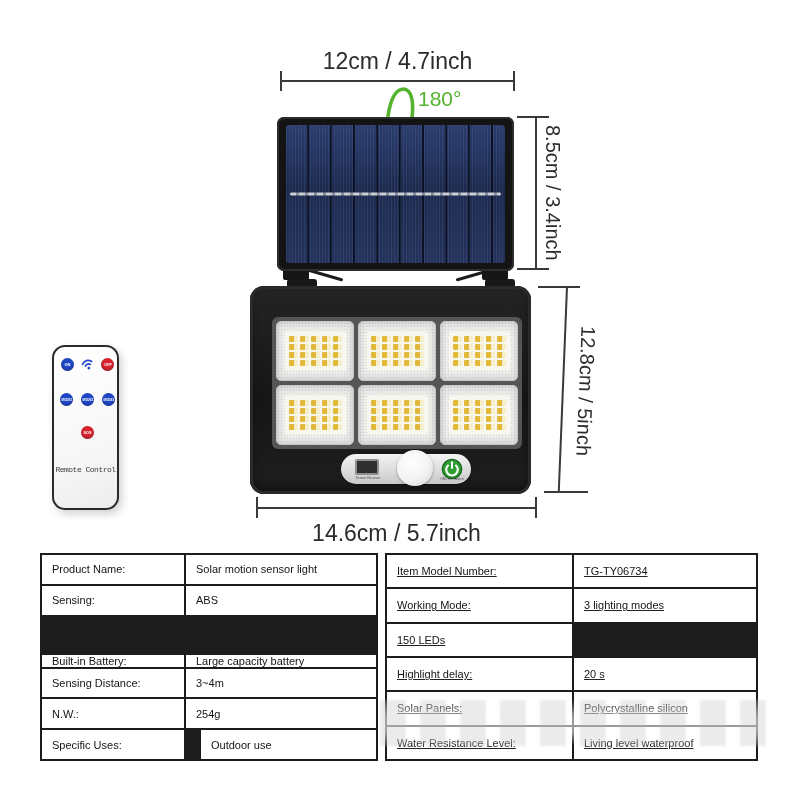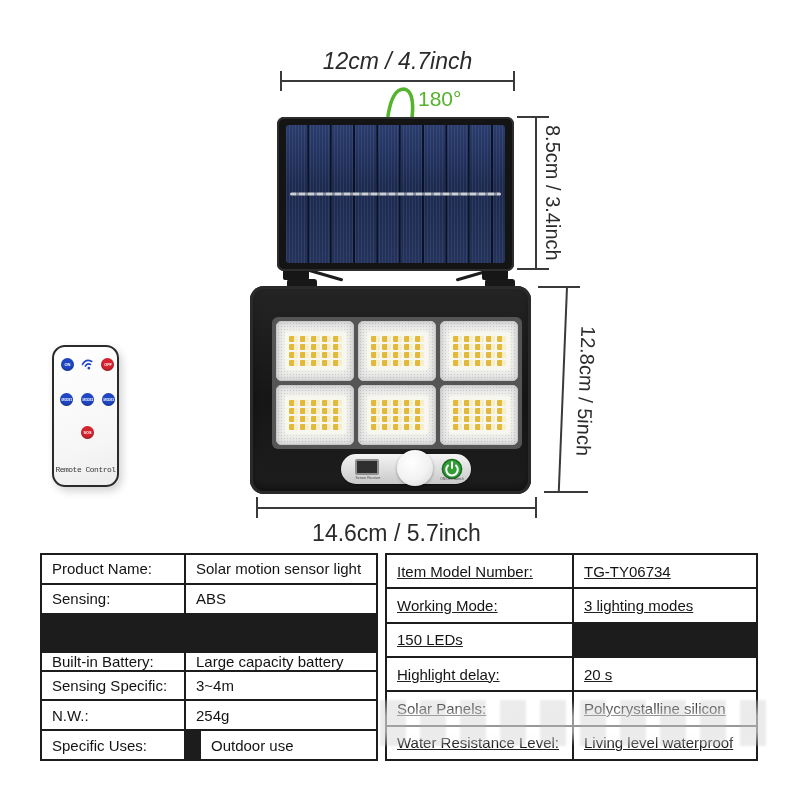--- a/index.html
+++ b/index.html
@@ -62,34 +62,34 @@
   .rbtn.blue{background:var(--blue);}
   .rbtn.red{background:var(--red);}
   .rbtn span{color:#fff;font-weight:700;font-size:10px;white-space:nowrap;}
   .remote-label{font-family:"Liberation Mono",monospace;font-size:8px;color:#3a3a3a;
     text-align:center;white-space:nowrap;letter-spacing:-0.5px;}
 
   
   .spec-table{border:1px solid #1c1c1c;display:grid;grid-auto-rows:1fr;background:#1c1c1c;gap:0;}
   .spec-row{display:grid;background:#1c1c1c;}
   .spec-cell{background:#ffffff;border:1px solid #1c1c1c;display:flex;align-items:center;
-    padding:0 10px;font-size:15px;color:#141414;white-space:nowrap;overflow:hidden;}
+    padding:0 10px;font-size:11px;color:#141414;white-space:nowrap;overflow:hidden;}
   .watermark{pointer-events:none;
     background:
       repeating-linear-gradient(90deg, rgba(185,185,185,0.28) 0 26px, rgba(255,255,255,0) 26px 40px),
       linear-gradient(180deg, rgba(255,255,255,0) 0%, rgba(255,255,255,0.55) 35%,
                       rgba(255,255,255,0.55) 70%, rgba(255,255,255,0) 100%);
     filter:blur(1px);}
 </style>
 </head>
 <body>
 
 <div id="stage">
 
-  <div class="abs dim-label" style="left:280px;top:48px;width:235px;font-style:italic;">12cm / 4.7inch</div>
+  <div class="abs dim-label" style="left:280px;top:48px;width:235px;">12cm / 4.7inch</div>
   <div class="abs dim-line-h" style="left:280px;top:80px;width:235px;"></div>
   <div class="abs dim-tick-v" style="left:280px;top:71px;height:20px;"></div>
   <div class="abs dim-tick-v" style="left:513px;top:71px;height:20px;"></div>
 
   <svg class="abs" style="left:383px;top:84px;" width="44" height="74" viewBox="0 0 44 74">
     <path d="M5,32 Q9,5 21,5 Q32,7 29,34 L27,52" fill="none" stroke="var(--green)" stroke-width="3.6" stroke-linecap="round"></path>
     <polygon points="20,50 35,50 27,66" fill="var(--green)"></polygon>
   </svg>
   <div class="abs deg-label" style="left:418px;top:87px;">180°</div>
 
@@ -274,21 +274,21 @@
   <div class="abs dim-tick-h" style="left:538px;top:286px;width:42px;"></div>
   <div class="abs dim-tick-h" style="left:544px;top:491px;width:44px;"></div>
   <div class="abs dim-line-v" style="left:566px;top:287px;height:205px;transform:rotate(2.3deg);transform-origin:top center;"></div>
   <div class="abs dim-label-vert" style="left:574px;top:295px;height:192px;transform:rotate(2.3deg);">12.8cm / 5inch</div>
 
   <div class="abs dim-tick-v" style="left:256px;top:497px;height:21px;"></div>
   <div class="abs dim-tick-v" style="left:535px;top:497px;height:21px;"></div>
   <div class="abs dim-line-h" style="left:256px;top:507px;width:281px;"></div>
   <div class="abs dim-label" style="left:256px;top:520px;width:281px;">14.6cm / 5.7inch</div>
 
-  <div class="abs remote" style="left:52px;top:345px;width:67px;height:142px;">
+  <div class="abs remote" style="left:52px;top:345px;width:67px;height:165px;">
     <div class="abs rbtn blue" style="left:7px;top:11px;width:13px;height:13px;">
         <span style="transform:scale(.40);">ON</span>
       </div>
     <svg class="abs" style="left:27px;top:11px;transform:rotate(-18deg);" width="13" height="12" viewBox="0 0 24 22">
       <path d="M3,9 Q12,0 21,9" fill="none" stroke="var(--blue)" stroke-width="3" stroke-linecap="round"></path>
       <path d="M7,13.5 Q12,8.5 17,13.5" fill="none" stroke="var(--blue)" stroke-width="3" stroke-linecap="round"></path>
       <circle cx="12" cy="19" r="2.6" fill="var(--blue)"></circle>
     </svg>
     <div class="abs rbtn red" style="left:47px;top:11px;width:13px;height:13px;">
         <span style="transform:scale(.38);">OFF</span>
@@ -318,21 +318,21 @@
     </div>
     <div class="spec-row" style="grid-template-columns:144px 1fr;">
       <div class="spec-cell">Sensing:</div>
       <div class="spec-cell">ABS</div>
     </div>
     <div class="spec-row" style="grid-template-columns:144px 1fr;margin-top:38px;">
       <div class="spec-cell">Built-in Battery:</div>
       <div class="spec-cell">Large capacity battery</div>
     </div>
     <div class="spec-row" style="grid-template-columns:144px 1fr;">
-      <div class="spec-cell">Sensing Specific:</div>
+      <div class="spec-cell">Sensing Distance:</div>
       <div class="spec-cell">3~4m</div>
     </div>
     <div class="spec-row" style="grid-template-columns:144px 1fr;">
       <div class="spec-cell">N.W.:</div>
       <div class="spec-cell">254g</div>
     </div>
     <div class="spec-row" style="grid-template-columns:144px 1fr;gap:15px;">
       <div class="spec-cell">Specific Uses:</div>
       <div class="spec-cell">Outdoor use</div>
     </div>

